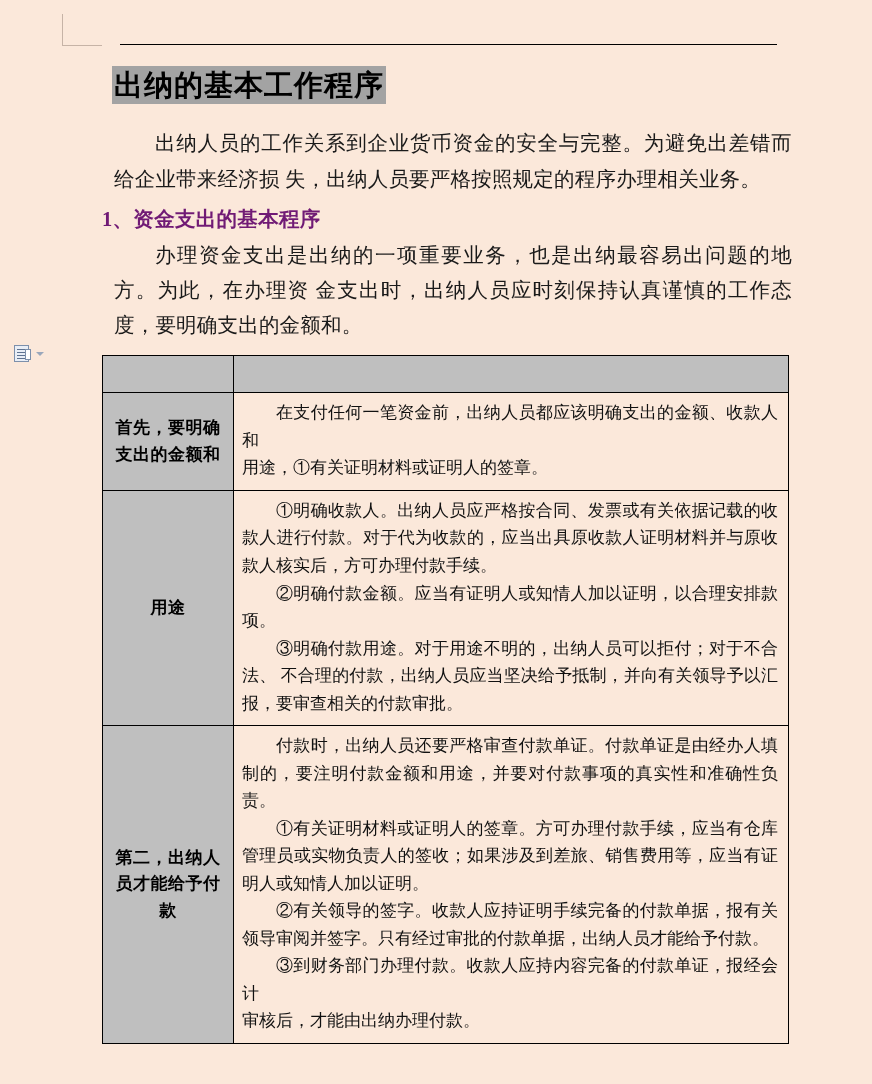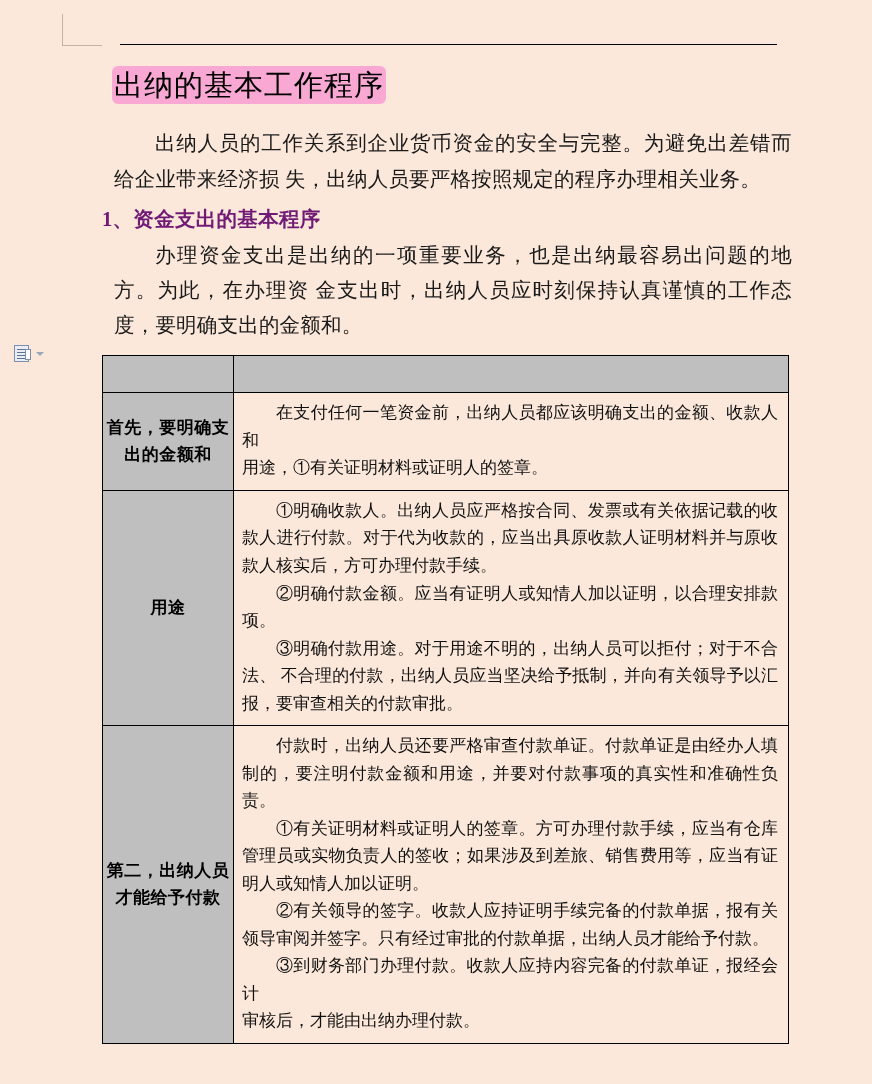--- a/index.html
+++ b/index.html
@@ -92,29 +92,28 @@
   .doc {
     position: absolute;
     left: 102px;
     top: 66px;
     width: 690px;
   }
 
   .title {
     font-family: "DejaVu Serif", "Liberation Serif", serif;
     font-size: 29px;
-    font-weight: normal;
+    font-weight: bold;
     letter-spacing: 1px;
     color: #000;
     margin: 0 0 22px 10px;
     display: inline-block;
-    background: #f9a8d4;
+    background: #a3a3a3;
     line-height: 1.32;
     padding: 0 2px;
-    border-radius: 6px;
   }
 
   .para {
     font-size: 20.5px;
     line-height: 1.72;
     color: #1a1a1a;
     margin: 0 0 2px 12px;
     text-align: justify;
     letter-spacing: 0.2px;
   }
@@ -142,21 +141,21 @@
     padding: 0;
   }
   td.label-cell {
     width: 131px;
     background: #bfbfbf;
     text-align: center;
     font-size: 17px;
     font-weight: bold;
     line-height: 1.55;
     color: #000;
-    padding: 6px 2px;
+    padding: 6px 11px;
     letter-spacing: 0.5px;
   }
   td.content-cell {
     background: #fbe8da;
     font-size: 17px;
     line-height: 1.62;
     color: #111;
     padding: 6px 10px 8px 8px;
     text-align: justify;
     vertical-align: top;

